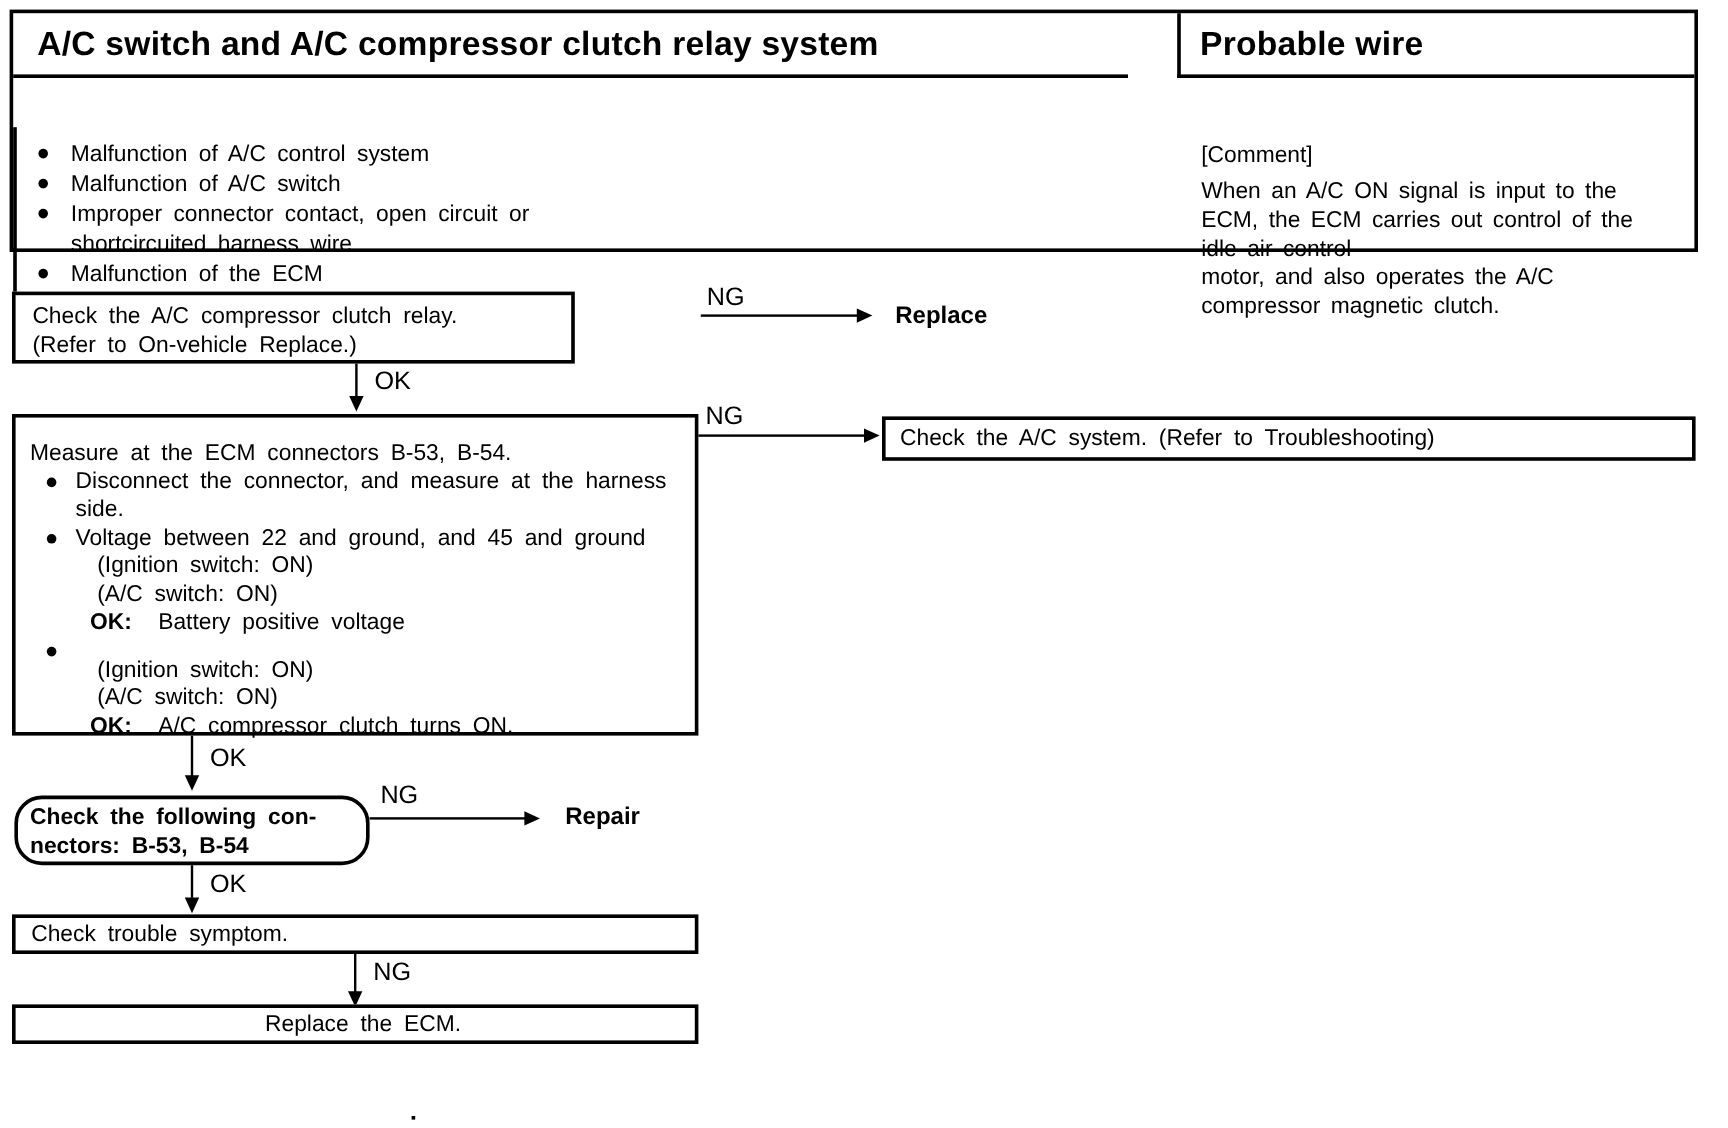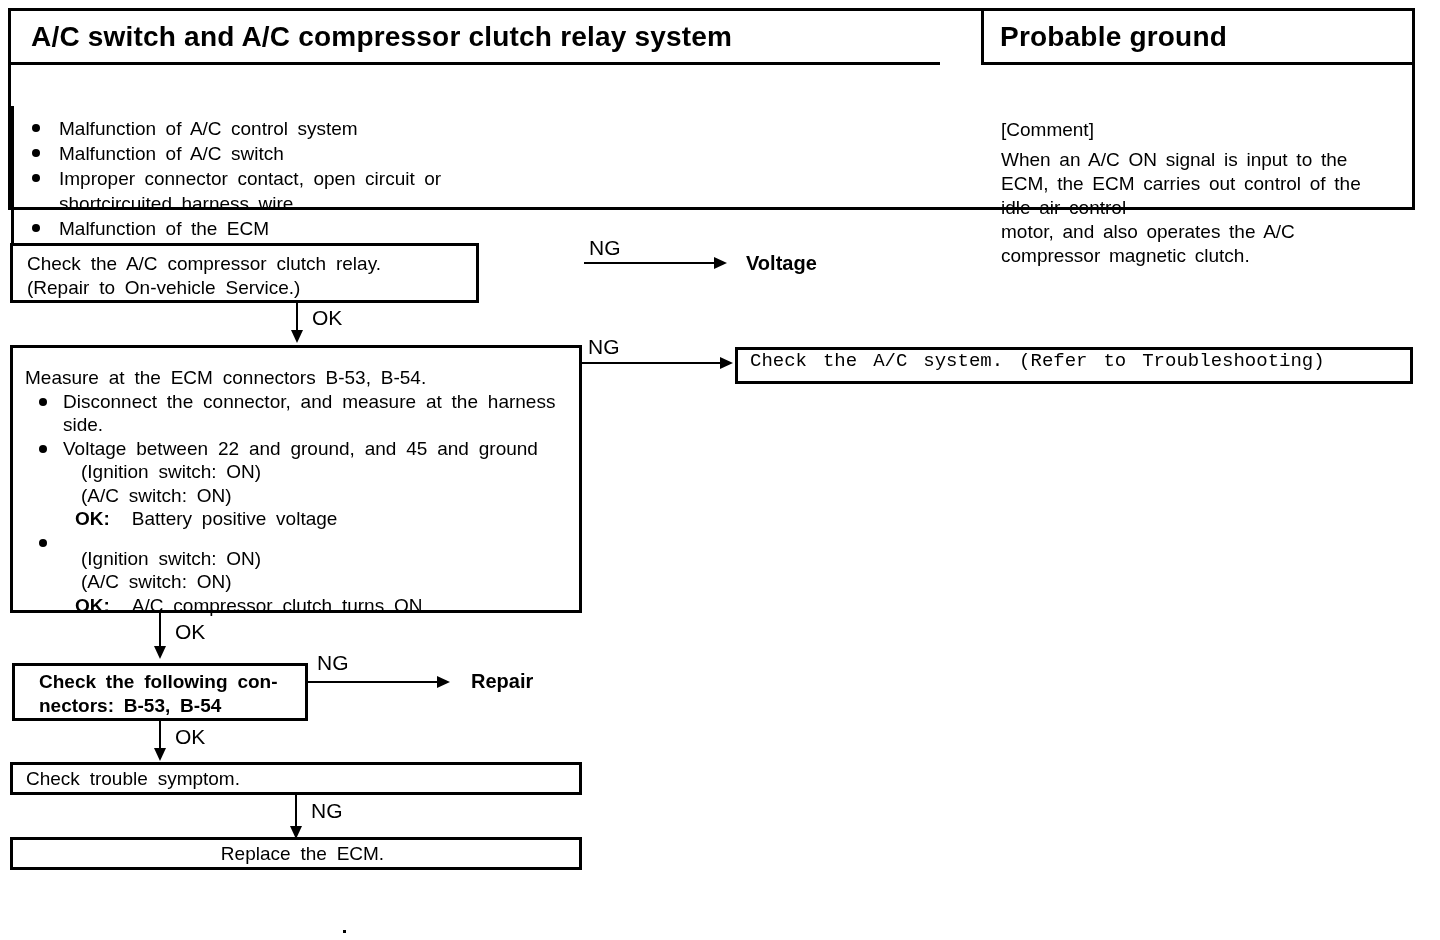--- a/index.html
+++ b/index.html
@@ -22,24 +22,24 @@
   .cause-row{display:flex;font-size:19px;line-height:25px;word-spacing:0.22em;}
   .dot{flex:0 0 8px;width:8px;height:8px;border-radius:50%;background:#000;
        margin:8px 0 0 6px;}
   .cause-text{margin-left:19px;}
 
   
   .fbox{position:absolute;border:3px solid #000;background:#fff;box-sizing:border-box;
         font-size:19px;word-spacing:0.24em;}
   .box1{left:10px;top:243px;width:469px;height:60px;padding:6px 0 0 14px;line-height:24px;}
   .box2{left:10px;top:345px;width:572px;height:268px;padding:18px 0 0 12px;line-height:23.5px;}
-  .boxr{left:735px;top:347px;width:678px;height:37px;display:flex;
-        padding-left:12px;font-family:Liberation Mono, monospace;}
-  .box3{left:12px;top:663px;width:296px;height:58px;padding:4px 0 0 24px;
-        line-height:24px;font-weight:bold;}
+  .boxr{left:735px;top:347px;width:678px;height:37px;display:flex;align-items:center;
+        padding-left:12px;}
+  .box3{left:12px;top:663px;width:296px;height:58px;padding:4px 0 0 10px;
+        line-height:24px;font-weight:bold;border-radius:23px;}
   .box4{left:10px;top:762px;width:572px;height:33px;display:flex;align-items:center;padding-left:13px;}
   .box5{left:10px;top:837px;width:572px;height:33px;display:flex;align-items:center;padding-left:13px;justify-content:center;}
 
   .b2row{display:flex;}
   .b2dot{flex:0 0 8px;width:8px;height:8px;border-radius:50%;background:#000;
          margin:8px 0 0 14px;}
   .b2text{margin-left:16px;}
   .b2sub{padding-left:56px;}
   .b2ok{padding-left:50px;}
   .okp{font-weight:bold;margin-right:22px;}
@@ -58,21 +58,21 @@
 </head>
 <body>
 
 <div class="page">
 
   <div class="info-table">
     <div class="cell hdr hdr-left">
       <span>A/C switch and A/C compressor clutch relay system</span>
     </div>
     <div class="cell hdr hdr-right">
-      <span>Probable ground</span>
+      <span>Probable wire</span>
     </div>
     <div class="cell body-right">
       <div class="cause-row">
         <span class="dot"></span>
         <span class="cause-text">Malfunction of A/C control system</span>
       </div>
       <div class="cause-row">
         <span class="dot"></span>
         <span class="cause-text">Malfunction of A/C switch</span>
       </div>
@@ -90,26 +90,26 @@
     </div>
     <div class="cell body-left">
       <div class="comment-label">[Comment]</div>
       <div>When an A/C ON signal is input to the ECM, the ECM carries out control of the idle air control</div>
       <div>motor, and also operates the A/C compressor magnetic clutch.</div>
     </div>
   </div>
 
   <div class="fbox box1">
     <div>Check the A/C compressor clutch relay.</div>
-    <div>(Repair to On-vehicle Service.)</div>
+    <div>(Refer to On-vehicle Replace.)</div>
   </div>
   <div class="lbl" style="left:589px;top:236px;">NG</div>
   <div class="hline" style="left:584px;top:262px;width:132px;"></div>
   <div class="ah-r" style="left:714px;top:257px;"></div>
-  <div class="action" style="left:746px;top:252px;">Voltage</div>
+  <div class="action" style="left:746px;top:252px;">Replace</div>
   <div class="vline" style="left:296px;top:303px;height:29px;"></div>
   <div class="ah-d" style="left:291px;top:330px;"></div>
   <div class="lbl" style="left:312px;top:306px;">OK</div>
 
   <div class="fbox box2">
     <div>Measure at the ECM connectors B-53, B-54.</div>
     <div class="b2row">
       <span class="b2dot"></span>
       <span class="b2text">
         <div>Disconnect the connector, and measure at the harness</div>

